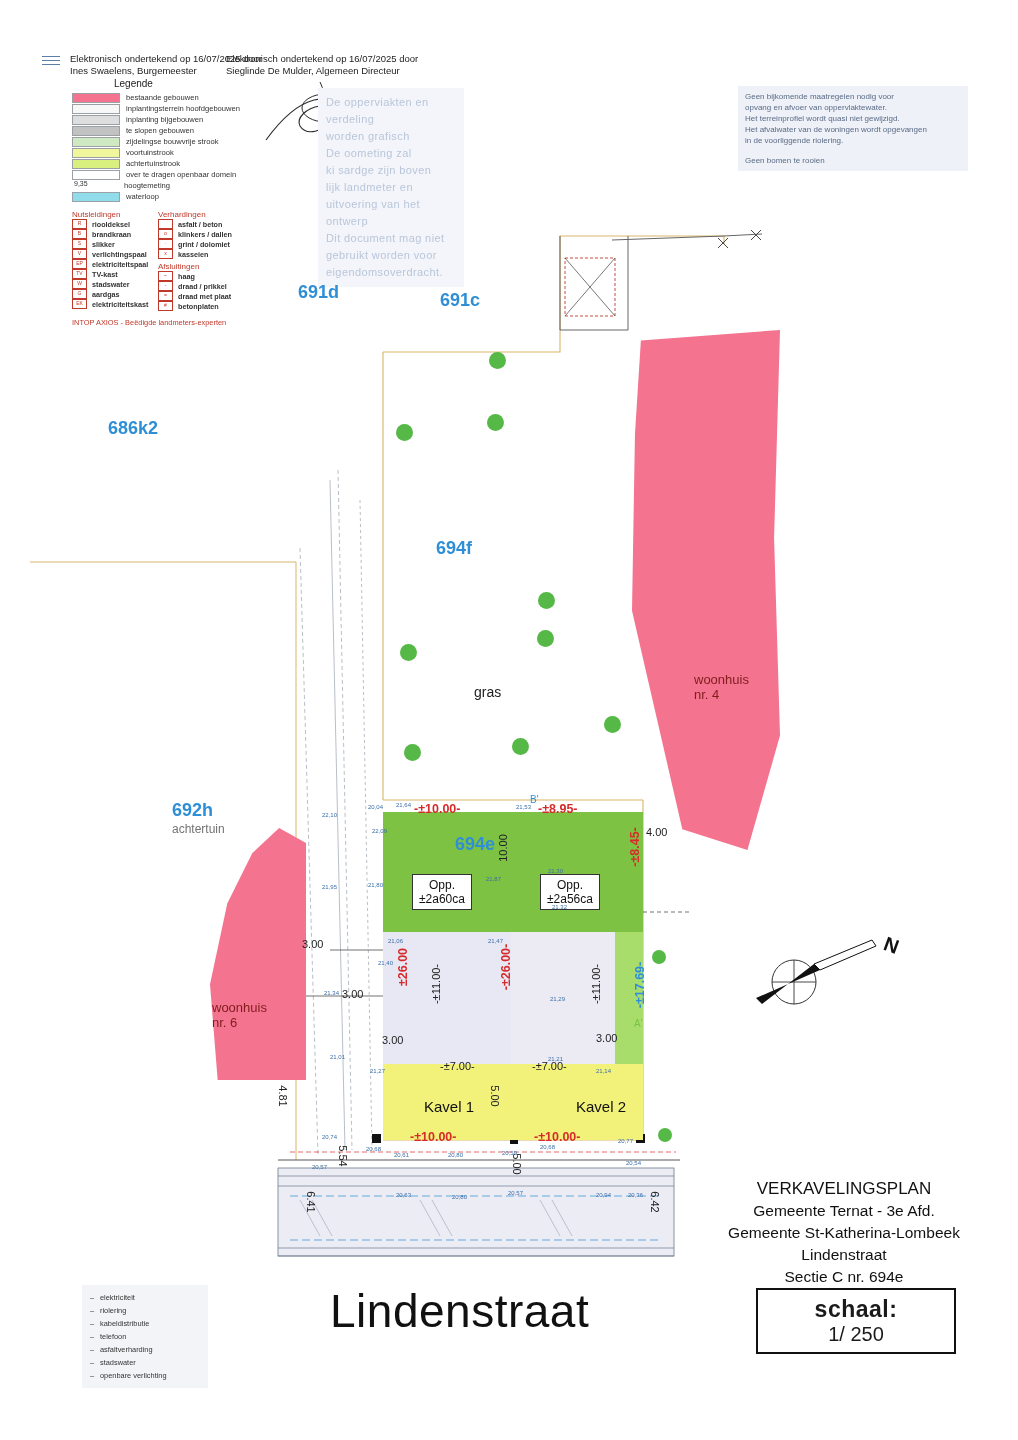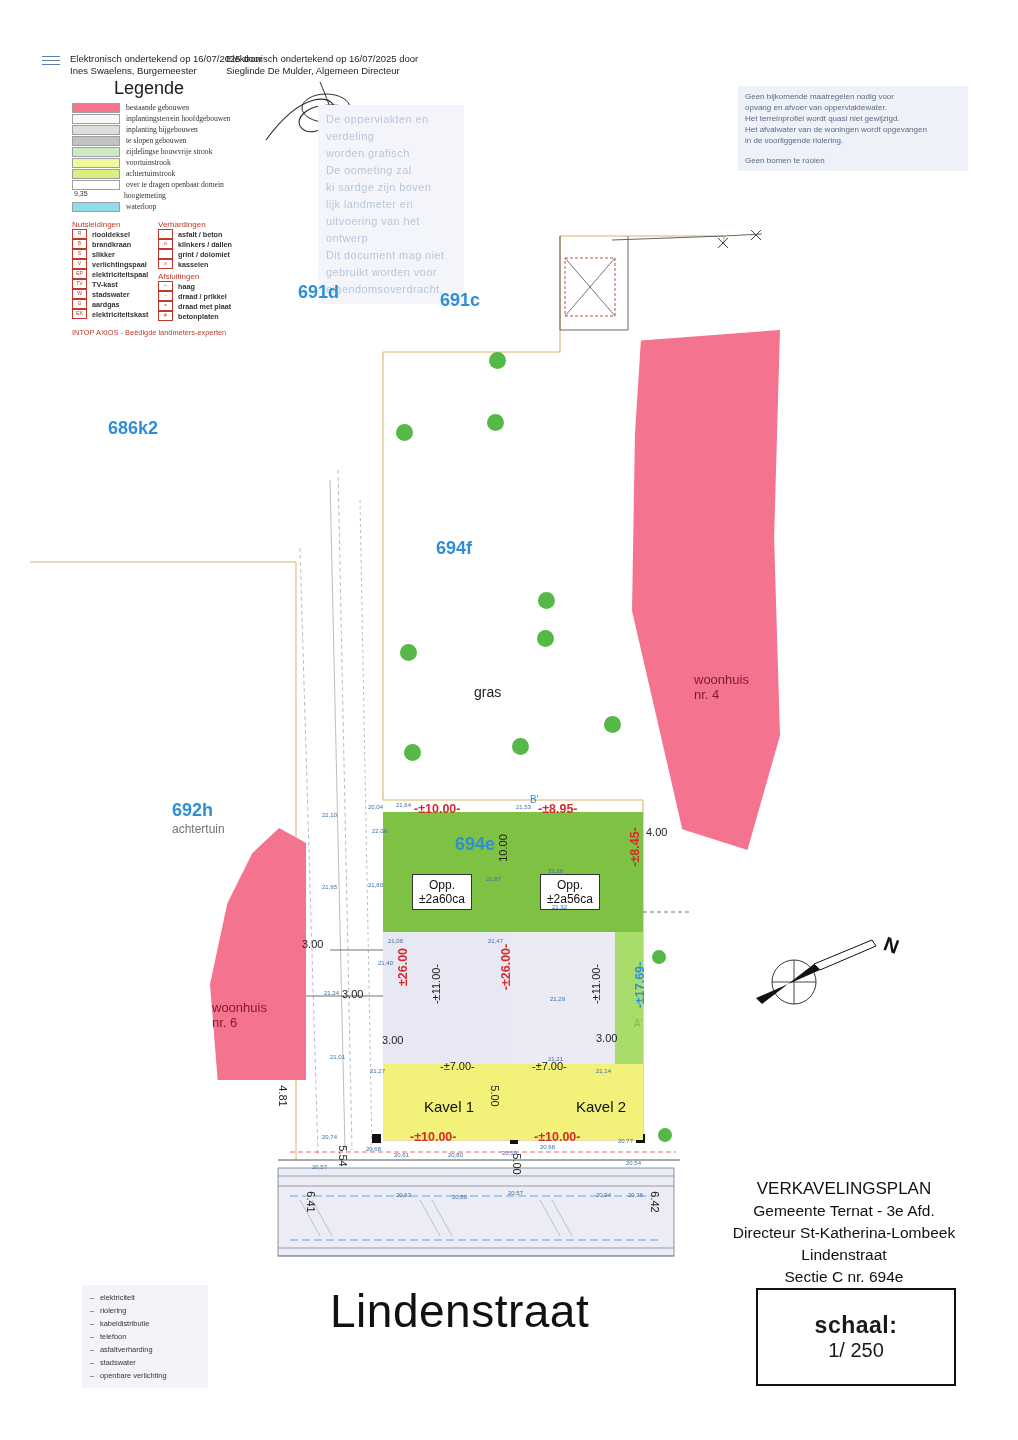--- a/index.html
+++ b/index.html
@@ -13,24 +13,24 @@
   
   .sig { font-size:9.5px; line-height:12px; color:#222; }
   .sig-mark { position:absolute; left:42px; top:52px; width:22px; height:16px; }
   .sig-mark:before, .sig-mark:after {
     content:""; position:absolute; left:0; width:18px; height:1px; background:#5b7fa6;
   }
   .sig-mark:before { top:4px; }
   .sig-mark:after { top:8px; box-shadow:0 4px 0 #5b7fa6; }
 
   
-  .legend-title { font-size:18px; }
+  .legend-title { font-size:10px; }
   .lg-row { display:flex; align-items:center; height:11px; }
   .lg-sw { width:46px; height:8px; margin-right:6px; border:0.6px solid #9aa0a6; }
-  .lg-tx { font-size:7.6px; color:#333; white-space:nowrap;font-family:Liberation Serif, serif; }
+  .lg-tx { font-size:7.6px; color:#333; white-space:nowrap; }
 
   .util-h { font-size:8px; color:#c0392b; }
   .u-row { display:flex; align-items:center; height:10px; }
   .u-sym {
     width:13px; height:7.5px; margin-right:5px; border:0.6px solid #c0392b;
     font-size:5px; line-height:7.5px; text-align:center; color:#c0392b;
   }
   .u-tx { font-size:7.2px; color:#333; white-space:nowrap;font-weight:bold; }
   .firm { font-size:7.4px; color:#c0392b; white-space:nowrap; }
 
@@ -72,21 +72,21 @@
   }
   .kavel { font-size:15px; color:#111; }
 
   .tree { position:absolute; width:17px; height:17px; border-radius:50%;
           background:#56b847; }
   .tree.sm { width:14px; height:14px; }
 
   
   .title-b { text-align:center; color:#111; font-size:15.5px; line-height:22px; }
   .title-b .big { font-size:17px; }
-  .scale-box { border:2px solid #111; text-align:center; padding:22px 10px; }
+  .scale-box { border:2px solid #111; text-align:center; padding:6px 10px; }
   .scale-box .s1 { font-size:23px; font-weight:700; letter-spacing:0.5px; }
   .scale-box .s2 { font-size:20px; }
 
   .street { font-size:46px; color:#111; letter-spacing:0.5px; }
 
   
   .bl-list { font-size:7.4px; color:#333; line-height:13px; }
   .bl-list span.d { display:inline-block; width:10px; }
 
   .north { position:absolute; }
@@ -104,21 +104,21 @@
   <div>Elektronisch ondertekend op 16/07/2025 door</div>
   <div>Sieglinde De Mulder, Algemeen Directeur</div>
 </div>
 
 <svg class="abs" style="left:262px; top:78px;" width="140" height="80">
   <path d="M4 62 C20 40 36 26 52 22 C70 18 78 30 70 42 C62 54 44 58 38 48 C34 40 44 30 58 28 C84 24 104 34 112 46" fill="none" stroke="#2c2c2c" stroke-width="1.1"></path>
   <ellipse cx="64" cy="30" rx="24" ry="14" fill="none" stroke="#2c2c2c" stroke-width="1"></ellipse>
   <path d="M58 4 C64 18 70 34 76 52" fill="none" stroke="#2c2c2c" stroke-width="1"></path>
 </svg>
 
-<div class="abs stamp" style="left:318px; top:105px; width:130px;">
+<div class="abs stamp" style="left:318px; top:88px; width:130px;">
   <div>De opperviakten en verdeling</div>
   <div>worden grafisch</div>
   <div>De oometing zal</div>
   <div>ki sardge zijn boven</div>
   <div>lijk landmeter en</div>
   <div>uitvoering van het ontwerp</div>
   <div>Dit document mag niet</div>
   <div>gebruikt worden voor</div>
   <div>eigendomsoverdracht.</div>
 </div>
@@ -471,21 +471,21 @@
     <path d="M46 30 L46 74 M24 52 L68 52" stroke="#333" stroke-width="0.9"></path>
     <path d="M8 68 L72 40 L66 34 L14 74 Z" fill="#111"></path>
     <path d="M72 40 L128 16 L124 10 L66 34 Z" fill="#fff" stroke="#111" stroke-width="1"></path>
   </svg>
   <div class="n" style="position:absolute; left:136px; top:4px; transform:rotate(20deg);">N</div>
 </div>
 
 <div class="abs title-b" style="left:714px; top:1178px; width:260px;">
   <div class="big">VERKAVELINGSPLAN</div>
   <div>Gemeente Ternat - 3e Afd.</div>
-  <div>Directeur St-Katherina-Lombeek</div>
+  <div>Gemeente St-Katherina-Lombeek</div>
   <div>Lindenstraat</div>
   <div>Sectie C nr. 694e</div>
 </div>
 
 <div class="abs scale-box" style="left:756px; top:1288px; width:176px;">
   <div class="s1">schaal:</div>
   <div class="s2">1/ 250</div>
 </div>
 
 <div class="abs street" style="left:330px; top:1284px;">Lindenstraat</div>

